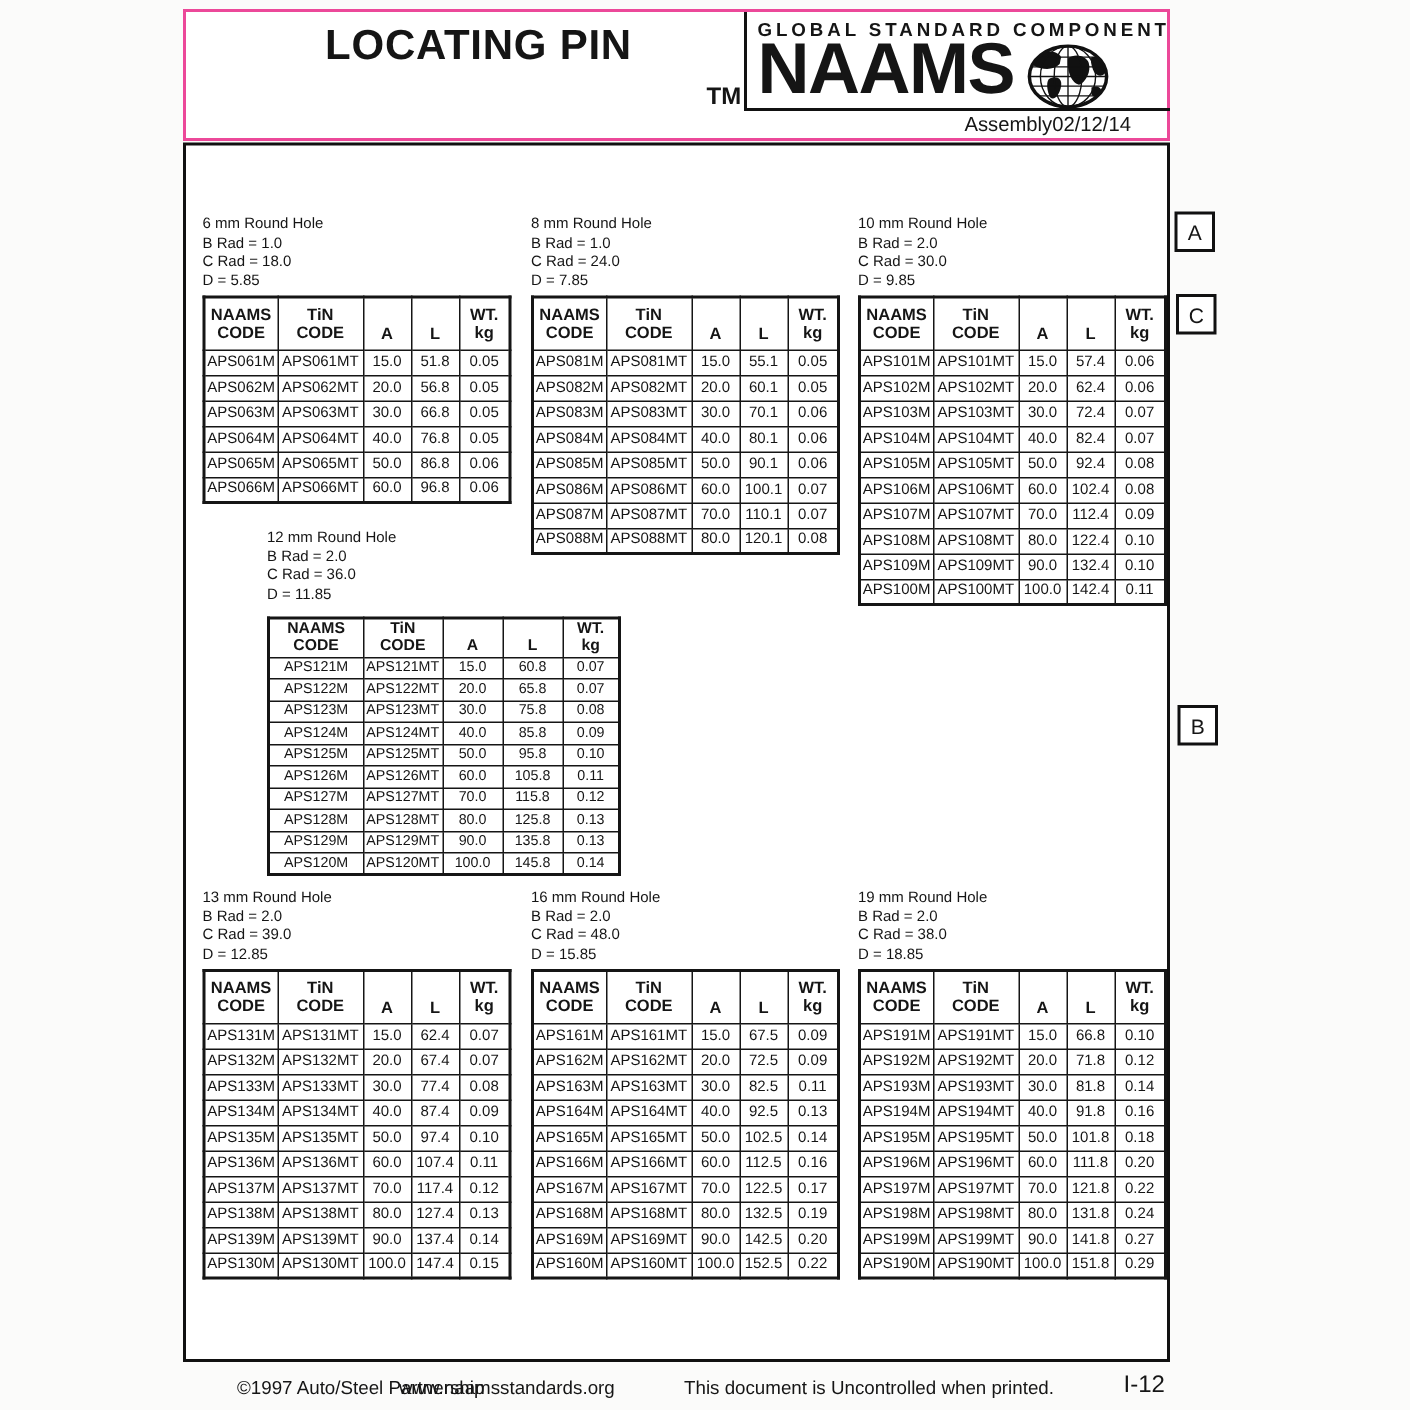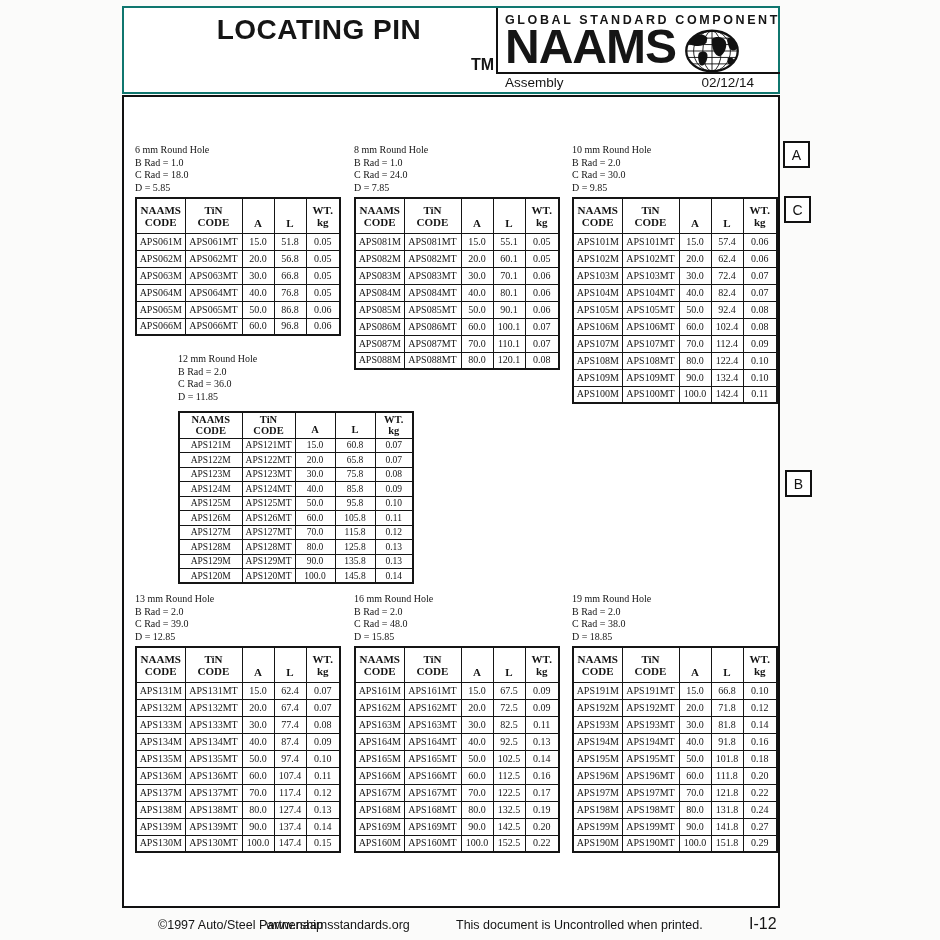--- a/index.html
+++ b/index.html
@@ -2,40 +2,40 @@
 <html><head>
 <meta charset="utf-8">
 <style>
   * { margin:0; padding:0; box-sizing:border-box; }
   html,body { width:940px; height:940px; }
   body { font-family:"Liberation Sans","DejaVu Sans",sans-serif; background:#f7f7f5; color:#151515; }
   .page { position:relative; width:940px; height:940px; background:#fbfbfa; overflow:hidden; }
 
   
   .header-box { position:absolute; left:122px; top:6px; width:658px; height:88px;
-                border:2px solid #0f766e; background:#fff; }
+                border:2px solid #ec4899; background:#fff; }
   .title-block { position:absolute; left:14px; top:7px; width:362px; text-align:center; }
   .title-l1 { font-size:28px; font-weight:bold; line-height:30px; letter-spacing:.5px; }
   .title-l2 { font-size:23px; font-weight:bold; line-height:26px; }
   .title-l3 { font-size:24px; font-weight:bold; line-height:27px; }
   .tm-mark { position:absolute; left:347px; top:48px; font-size:16px; font-weight:bold; }
   .logo-frame { position:absolute; left:372px; top:0; width:284px; height:66px;
                 border-left:2px solid #111; border-bottom:2px solid #111; padding-left:7px; overflow:hidden; }
   .brand-tagline { margin-top:5px; font-size:12.5px; font-weight:bold; letter-spacing:2.6px; white-space:nowrap; }
   .naams-row { display:flex; align-items:flex-start; }
   .brand-name { font-size:48px; font-weight:bold; line-height:44px; letter-spacing:-1px; margin-top:-2px; }
   .globe { margin-left:7px; margin-top:1px; }
   .logo-sub { position:absolute; left:372px; bottom:0; width:284px; height:20px;
-              display:flex; justify-content:space-between; align-items:center;
+              display:flex; justify-content:flex-end; align-items:center;
               padding-left:9px; padding-right:26px; font-size:13.5px; }
 
   
   .content-box { position:absolute; left:122px; top:95px; width:658px; height:813px;
                  border:2px solid #111; background:#fff; }
-  .tblock { position:absolute;font-family:Liberation Serif, serif; }
+  .tblock { position:absolute; }
   .tbl-label { font-size:10px; line-height:12.5px; white-space:nowrap; }
   table.spec { border-collapse:collapse; border:2px solid #151515; table-layout:fixed;
                margin-top:3px; background:#fff; }
   .spec th, .spec td { border:1px solid #151515; text-align:center; vertical-align:middle;
                        padding:0; font-size:10px; height:17px; line-height:10px; overflow:hidden; white-space:nowrap; }
   .spec thead th { font-weight:bold; font-size:11px; height:35px; }
   .spec thead th span { display:block; line-height:12px; }
   .spec thead th.low { vertical-align:bottom; padding-bottom:5px; }
   .spec .c-naams { width:49px; } .spec .c-tin { width:57px; }
   .spec .c-a { width:32px; }    .spec .c-l { width:32px; }   .spec .c-wt { width:34px; }

